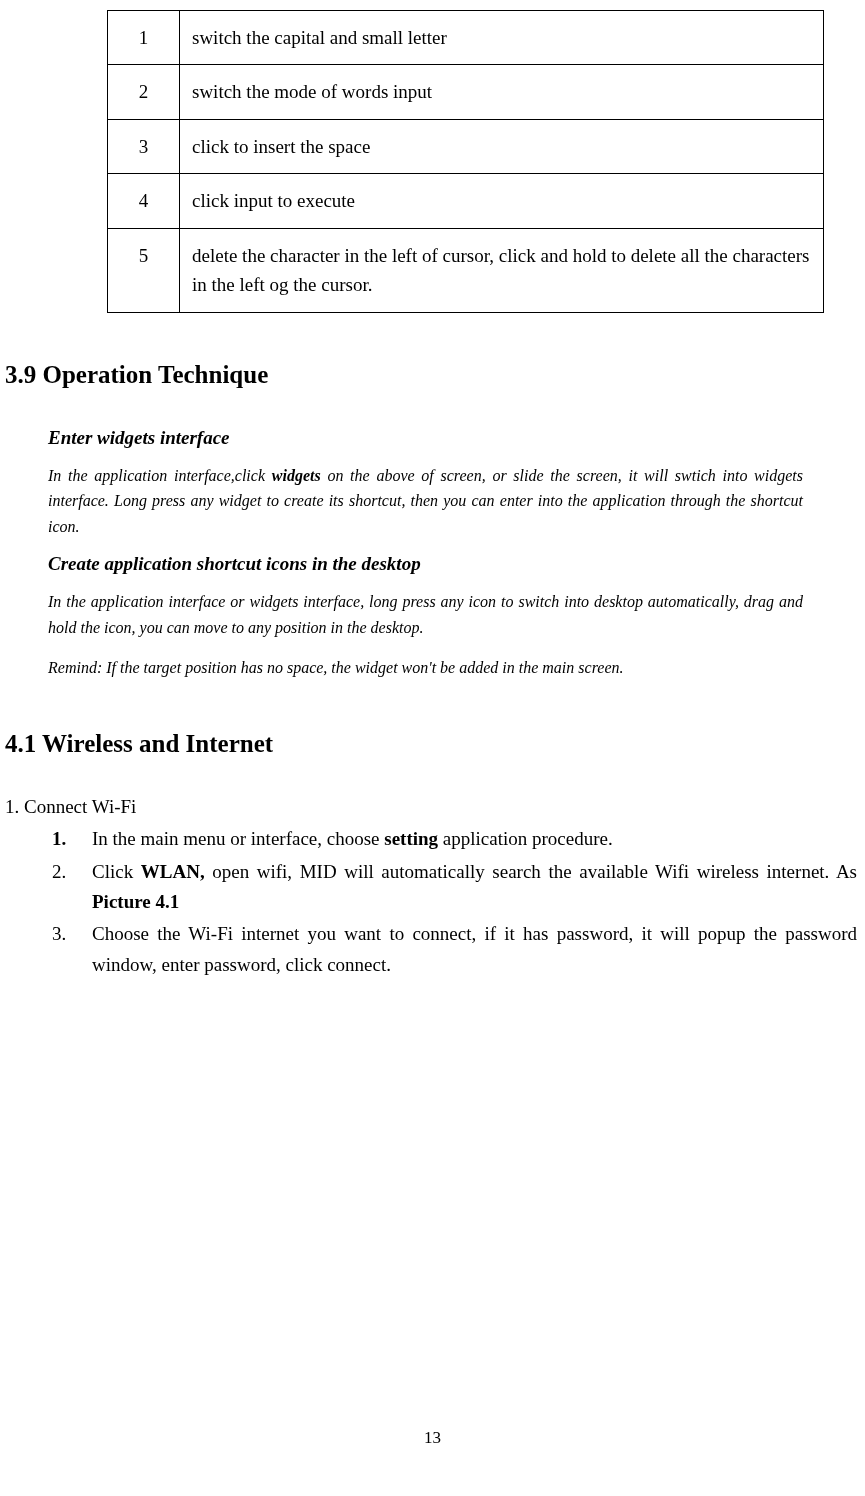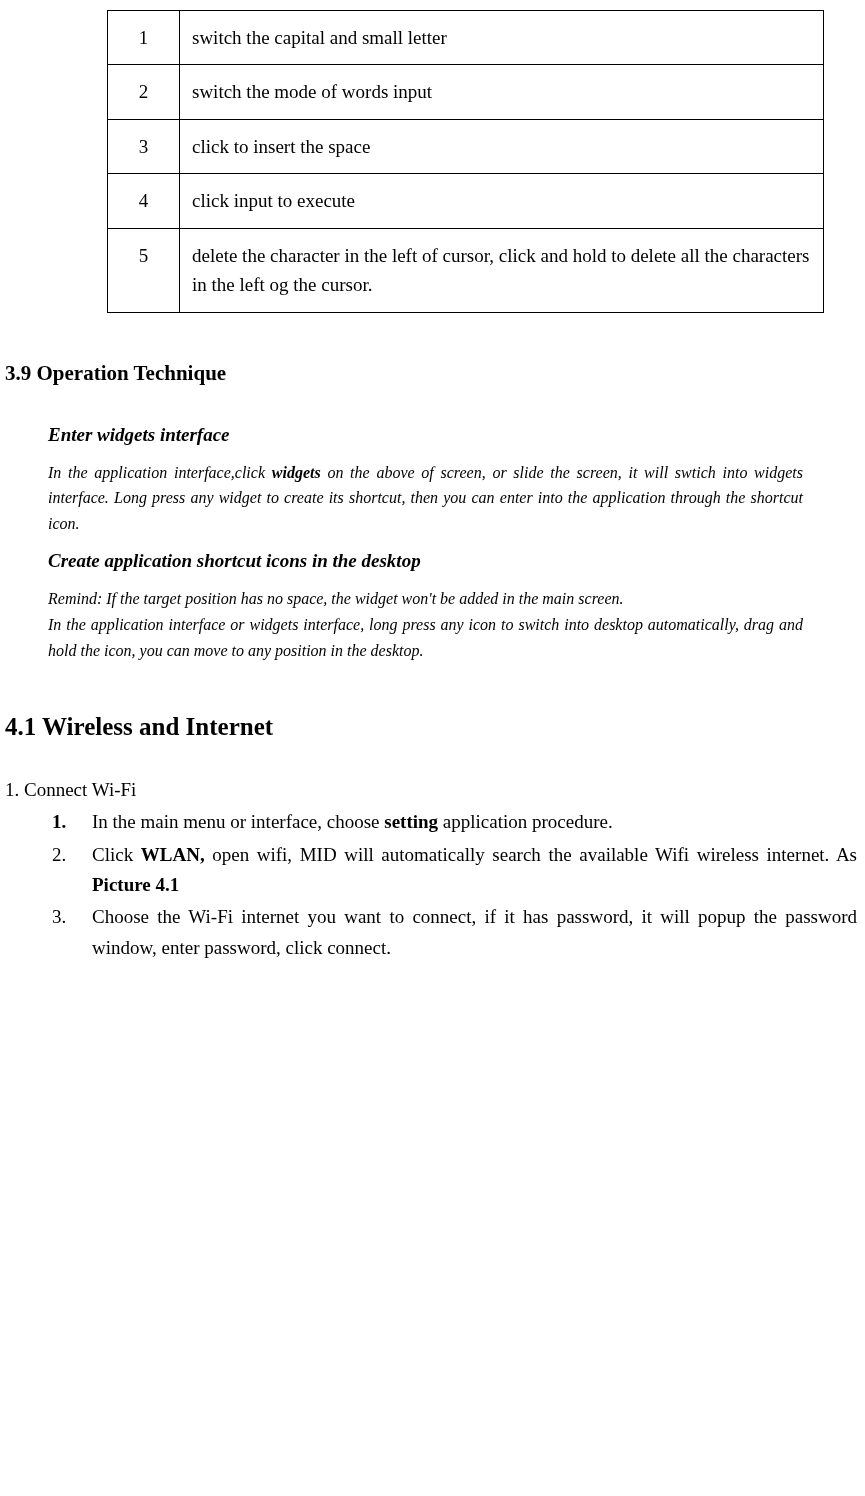--- a/index.html
+++ b/index.html
@@ -29,21 +29,21 @@
     }
     td.num {
       width: 72px;
       text-align: center;
       font-weight: normal;
     }
     td.desc {
       padding-left: 12px;
     }
     .h2 {
-      font-size: 21px;
+      font-size: 25px;
       font-weight: bold;
       margin: 48px 0 0 5px;
     }
     .body-block {
       margin: 38px 0 0 48px;
       width: 755px;
       font-style: italic;
     }
     .sub-head {
       font-size: 19px;
@@ -134,22 +134,22 @@
   </table>
 
   <div class="h2">3.9 Operation Technique</div>
 
   <div class="body-block">
     <div class="sub-head">Enter widgets interface</div>
     <div class="para">
       <span>In the application interface,click </span><b>widgets</b><span> on the above of screen, or slide the screen, it will swtich into widgets interface. Long press any widget to create its shortcut, then you can enter into the application through the shortcut icon.</span>
     </div>
     <div class="sub-head">Create application shortcut icons in the desktop</div>
+    <div class="para">In the application interface or widgets interface, long press any icon to switch into desktop automatically, drag and hold the icon, you can move to any position in the desktop.</div>
     <div class="para last">Remind: If the target position has no space, the widget won't be added in the main screen.</div>
-    <div class="para">In the application interface or widgets interface, long press any icon to switch into desktop automatically, drag and hold the icon, you can move to any position in the desktop.</div>
   </div>
 
 
   <div class="h2-41">4.1 Wireless and Internet</div>
 
   <div class="sub-head-plain">1. Connect Wi-Fi</div>
 
   <ol class="connect-list">
     <li>
       <span class="marker"><b>1.</b></span>
@@ -158,13 +158,14 @@
     <li>
       <span class="marker">2.</span>
       <span>Click </span><b>WLAN,</b><span> open wifi, MID will automatically search the available Wifi wireless internet. As </span><b>Picture 4.1</b>
     </li>
     <li>
       <span class="marker">3.</span>
       <span>Choose the Wi-Fi internet you want to connect, if it has password, it will popup the password window, enter password, click connect.</span>
     </li>
   </ol>
 
+  <div class="page-num">13</div>
 </div>
 
 </body></html>

